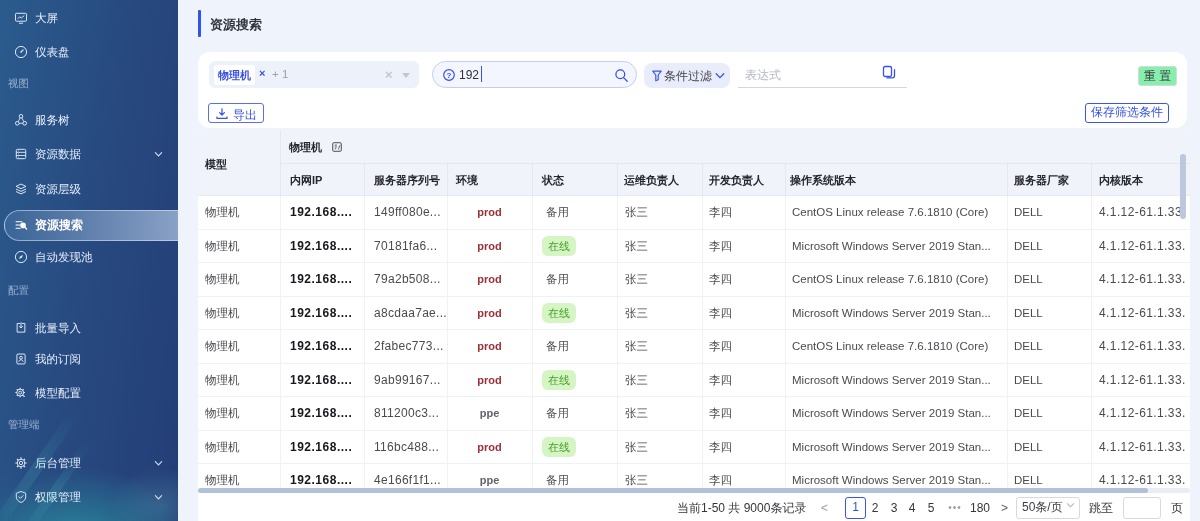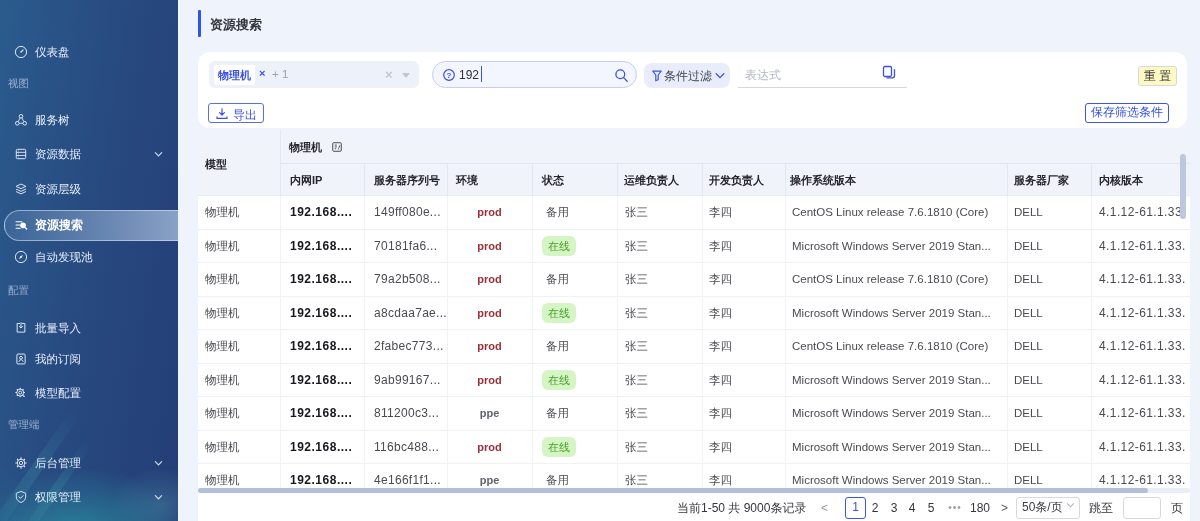--- a/index.html
+++ b/index.html
@@ -47,21 +47,21 @@
 
   .cfil { position:absolute; left:446px; top:11px; width:86px; height:25px; background:#e9edfb; border-radius:8px; color:#45464d; font-size:12px;text-align:center; }
   .cfil .fi { position:absolute; left:8px; top:6.5px; }
   .cfil .t { position:absolute; left:20px; top:5px; }
   .cfil .v { position:absolute; left:71px; top:7.5px; }
 
   .expr { position:absolute; left:540px; top:10px; width:169px; height:26px; border-bottom:1px solid #d4d7de; }
   .expr .ph { position:absolute; left:7px; top:5px; color:#b4b9c4; font-size:12px; }
   .expr .cp { position:absolute; left:144px; top:3px; }
 
-  .btn-reset { position:absolute; left:940px; top:14px; width:39px; height:20px; background:#fef9c3; border:1px solid #d7d9de; border-radius:3px; color:#3b3c42; font-size:12px; text-align:center; line-height:18px; }
+  .btn-reset { position:absolute; left:940px; top:14px; width:39px; height:20px; background:#86efac; border:1px solid #d7d9de; border-radius:3px; color:#3b3c42; font-size:12px; text-align:center; line-height:18px; }
   .btn-exp { position:absolute; left:10px; top:51px; width:56px; height:20px; background:#fff; border:1px solid #5b6ee9; border-radius:3px; color:#3b50e4; font-size:12px; }
   .btn-exp svg { position:absolute; left:7px; top:3.5px; }
   .btn-exp span { position:absolute; left:24px; top:2.5px; }
   .btn-save { position:absolute; left:887px; top:51px; width:84px; height:20px; background:#fff; border:1px solid #3b54e8; border-radius:3px; color:#3350e6; font-size:12px; text-align:center; line-height:18px;font-family:Liberation Mono, monospace; }
 
   
   #thead { position:absolute; left:0; top:0; width:992px; height:66px; background:#f1f3fa; border-radius:8px 8px 0 0; border-bottom:1px solid #e8ebf4; }
   .hcell { position:absolute; font-size:11px; font-weight:700; color:#26272e; white-space:nowrap; }
   .vline { position:absolute; top:0; width:1px; background:#e3e7f2; }
   .hline { position:absolute; height:1px; background:#e3e7f2; }
@@ -86,20 +86,28 @@
   #pager { position:absolute; left:0; top:366px; width:992px; height:25px; font-size:12px; color:#35363c; }
   #pager .it { position:absolute; top:1px; height:22px; line-height:22px; }
   .pnum { text-align:center; width:20px; }
   .pbox { width:21px; border:1px solid #3b54e8; border-radius:3px; color:#3350e6; text-align:center; background:#fff; line-height:19px !important; }
   .psel { width:64px; border:1px solid #d7d9de; border-radius:3px; background:#fff; font-size:12px; color:#3d3e45; line-height:19px !important; }
   .pinp { width:38px; border:1px solid #d7d9de; border-radius:3px; background:#fff; }
 </style>
 </head>
 <body>
 <div id="side">
+    <div class="mi" style="top:1px;">
+      <svg width="14" height="14" viewBox="0 0 17 17">
+        <rect x="1.8" y="2.8" width="13.4" height="9.6" rx="1.2" fill="none" stroke="#dfe8f7" stroke-width="1.2"></rect>
+        <path d="M4.5 9.5l2.5-2.5 2 1.5 3.5-3" fill="none" stroke="#dfe8f7" stroke-width="1.2"></path>
+        <path d="M6 14.8h5" stroke="#dfe8f7" stroke-width="1.2"></path>
+      </svg>
+      <span class="t">大屏</span>
+    </div>
     <div class="mi" style="top:35px;">
       <svg width="14" height="14" viewBox="0 0 17 17">
         <circle cx="8.5" cy="8.5" r="6.8" fill="none" stroke="#dfe8f7" stroke-width="1.2"></circle>
         <path d="M8.5 8.5 L11.5 5.5" stroke="#dfe8f7" stroke-width="1.3"></path>
         <circle cx="8.5" cy="8.5" r="1" fill="#dfe8f7"></circle>
       </svg>
       <span class="t">仪表盘</span>
     </div>
     <div class="sec" style="top:77px">视图</div>
     <div class="mi" style="top:137px;">

